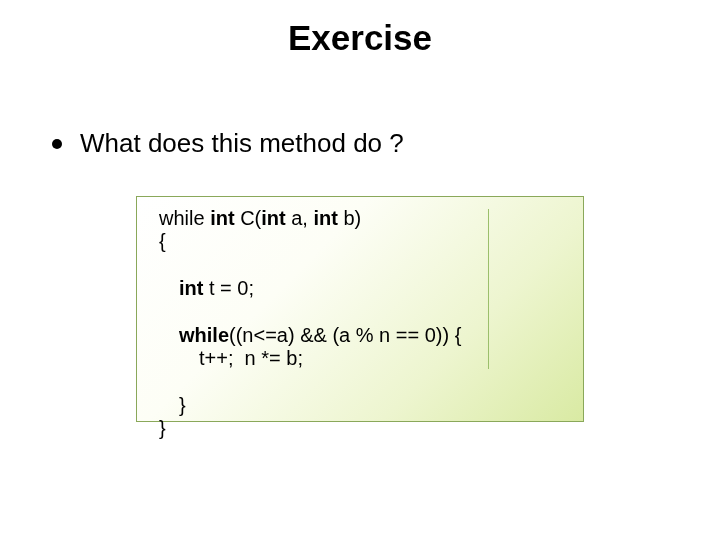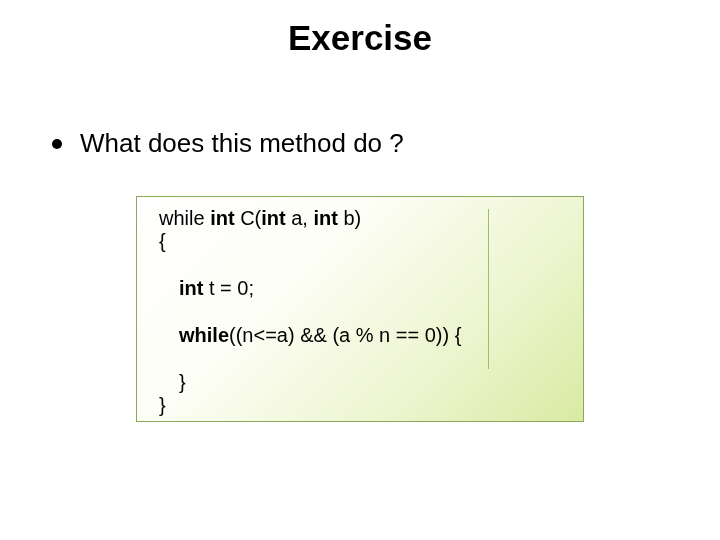--- a/index.html
+++ b/index.html
@@ -95,20 +95,21 @@
 
     <div class="code-line"><span>while </span><span class="kw">int</span><span> C(</span><span class="kw">int</span><span> a, </span><span class="kw">int</span><span> b)</span></div>
 
     <div class="code-line"><span>{</span></div>
 
     <div class="code-line indent1"><span class="kw">int</span><span> t = 0;</span></div>
 
 
     <div class="code-line indent1"><span class="kw">while</span><span>((n&lt;=a) &amp;&amp; (a % n == 0)) {</span></div>
 
+    <div class="code-line indent2"><span>t++;  n *= b;</span></div>
 
     <div class="code-line indent1"><span>}</span></div>
 
 
     <div class="code-line"><span>}</span></div>
   </div>
 
 </div>
 
 </body></html>

